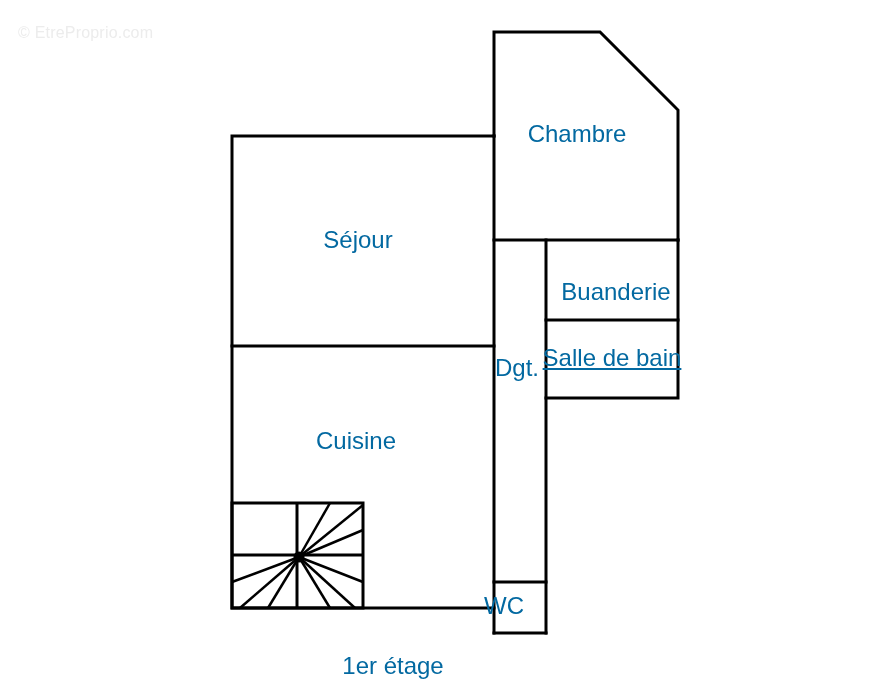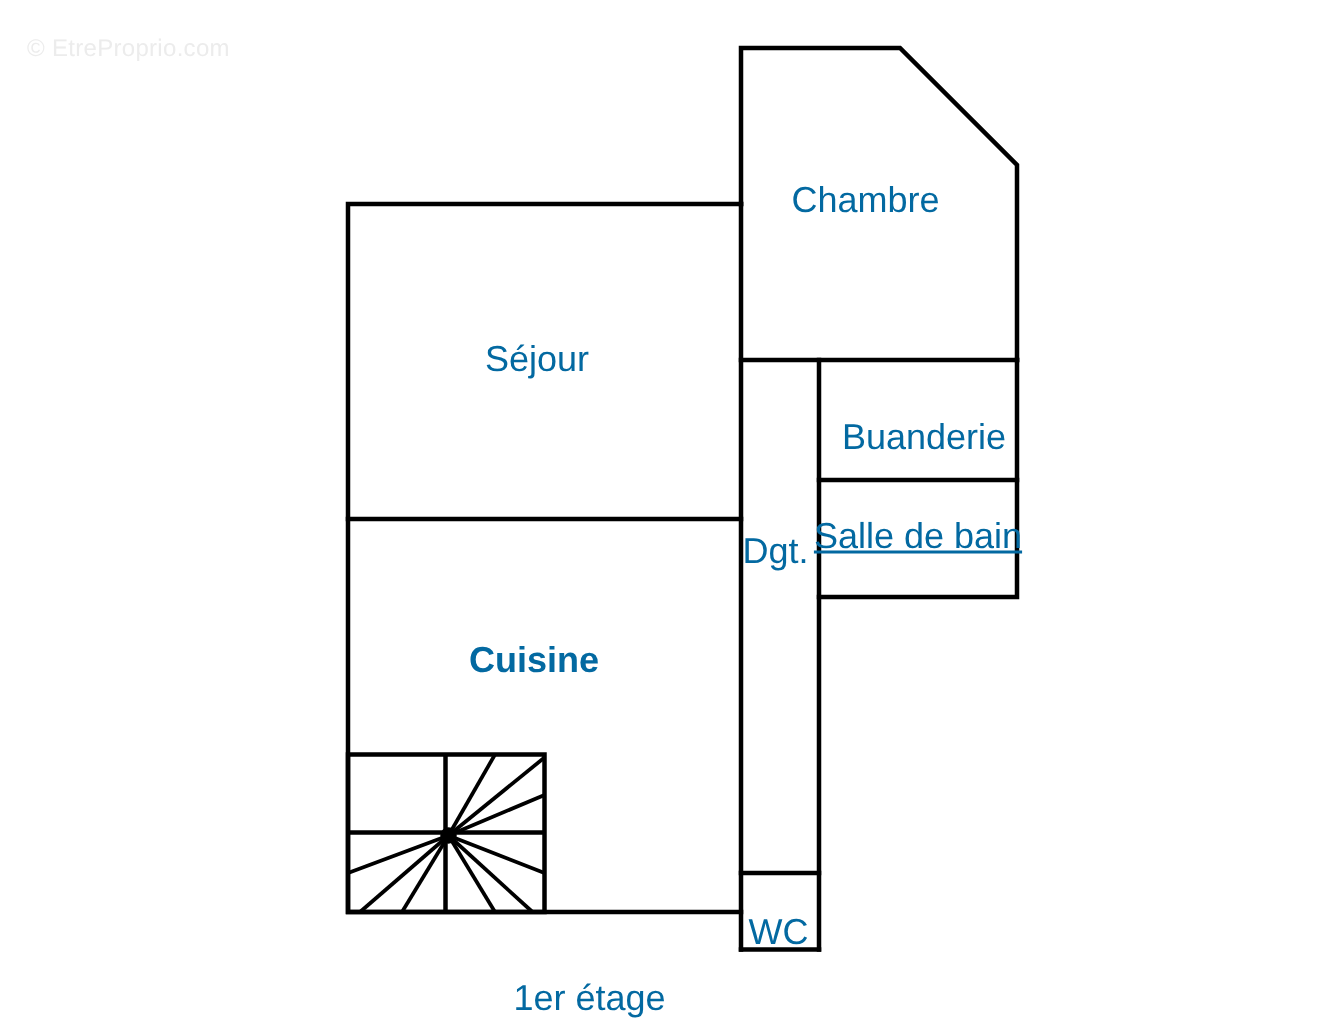--- a/index.html
+++ b/index.html
@@ -49,15 +49,15 @@
     </g>
     <circle cx="299" cy="557" r="4" fill="#000"></circle>
   </g>
 </svg>
 
 <div class="lbl" style="left:577px;top:134px;">Chambre</div>
 <div class="lbl" style="left:338px;top:240px;margin-left:20px;">Séjour</div>
 <div class="lbl" style="left:616px;top:279px;margin-top:13px;">Buanderie</div>
 <div class="lbl" style="left:517px;top:368px;">Dgt.</div>
 <div class="lbl" style="left:612px;top:358px;text-decoration:underline;">Salle de bain</div>
-<div class="lbl" style="left:356px;top:441px;font-weight:bold;">Cuisine</div>
-<div class="lbl" style="left:519px;top:606px;margin-top:16px;">WC</div>
+<div class="lbl" style="left:356px;top:441px;">Cuisine</div>
+<div class="lbl" style="left:504px;top:606px;">WC</div>
 <div class="lbl" style="left:393px;top:666px;">1er étage</div>
 
 </body></html>

